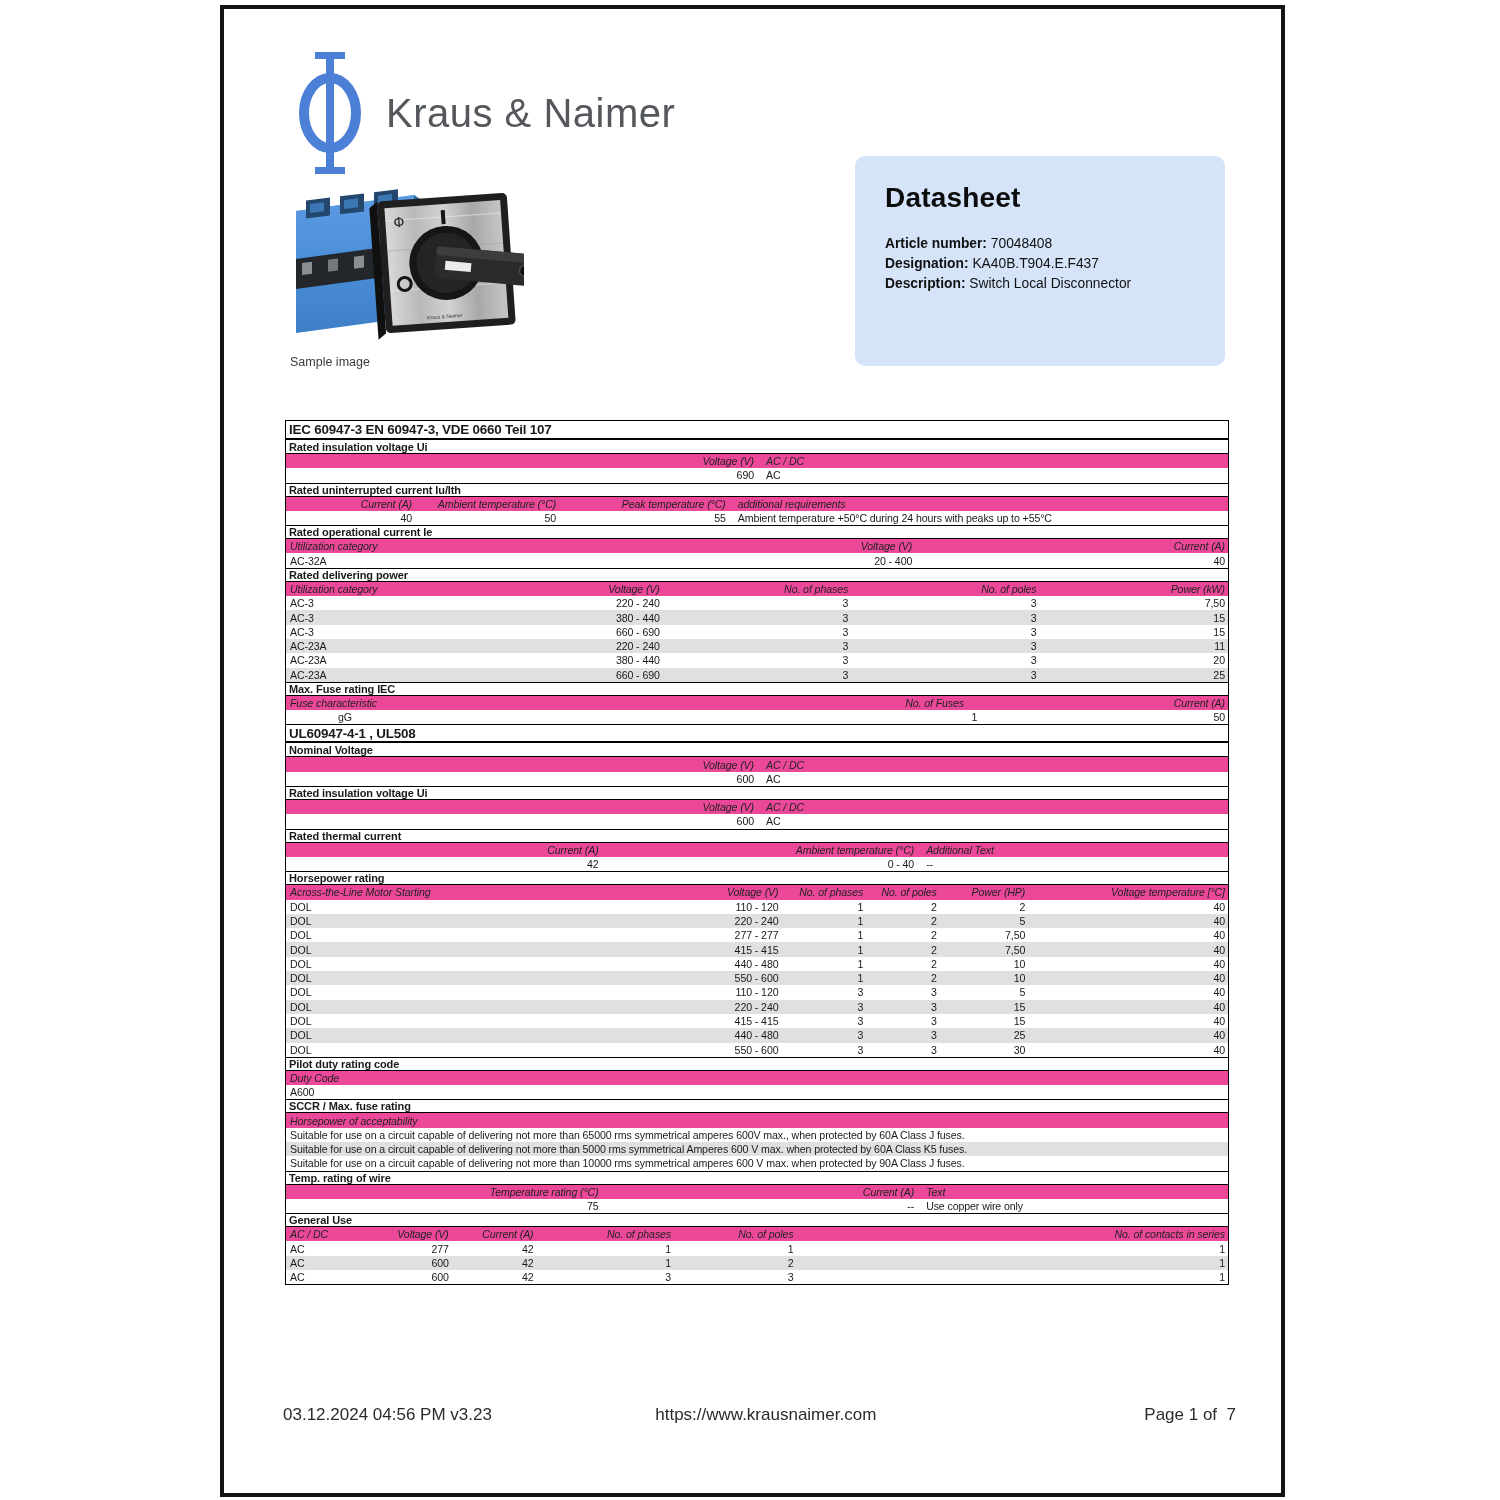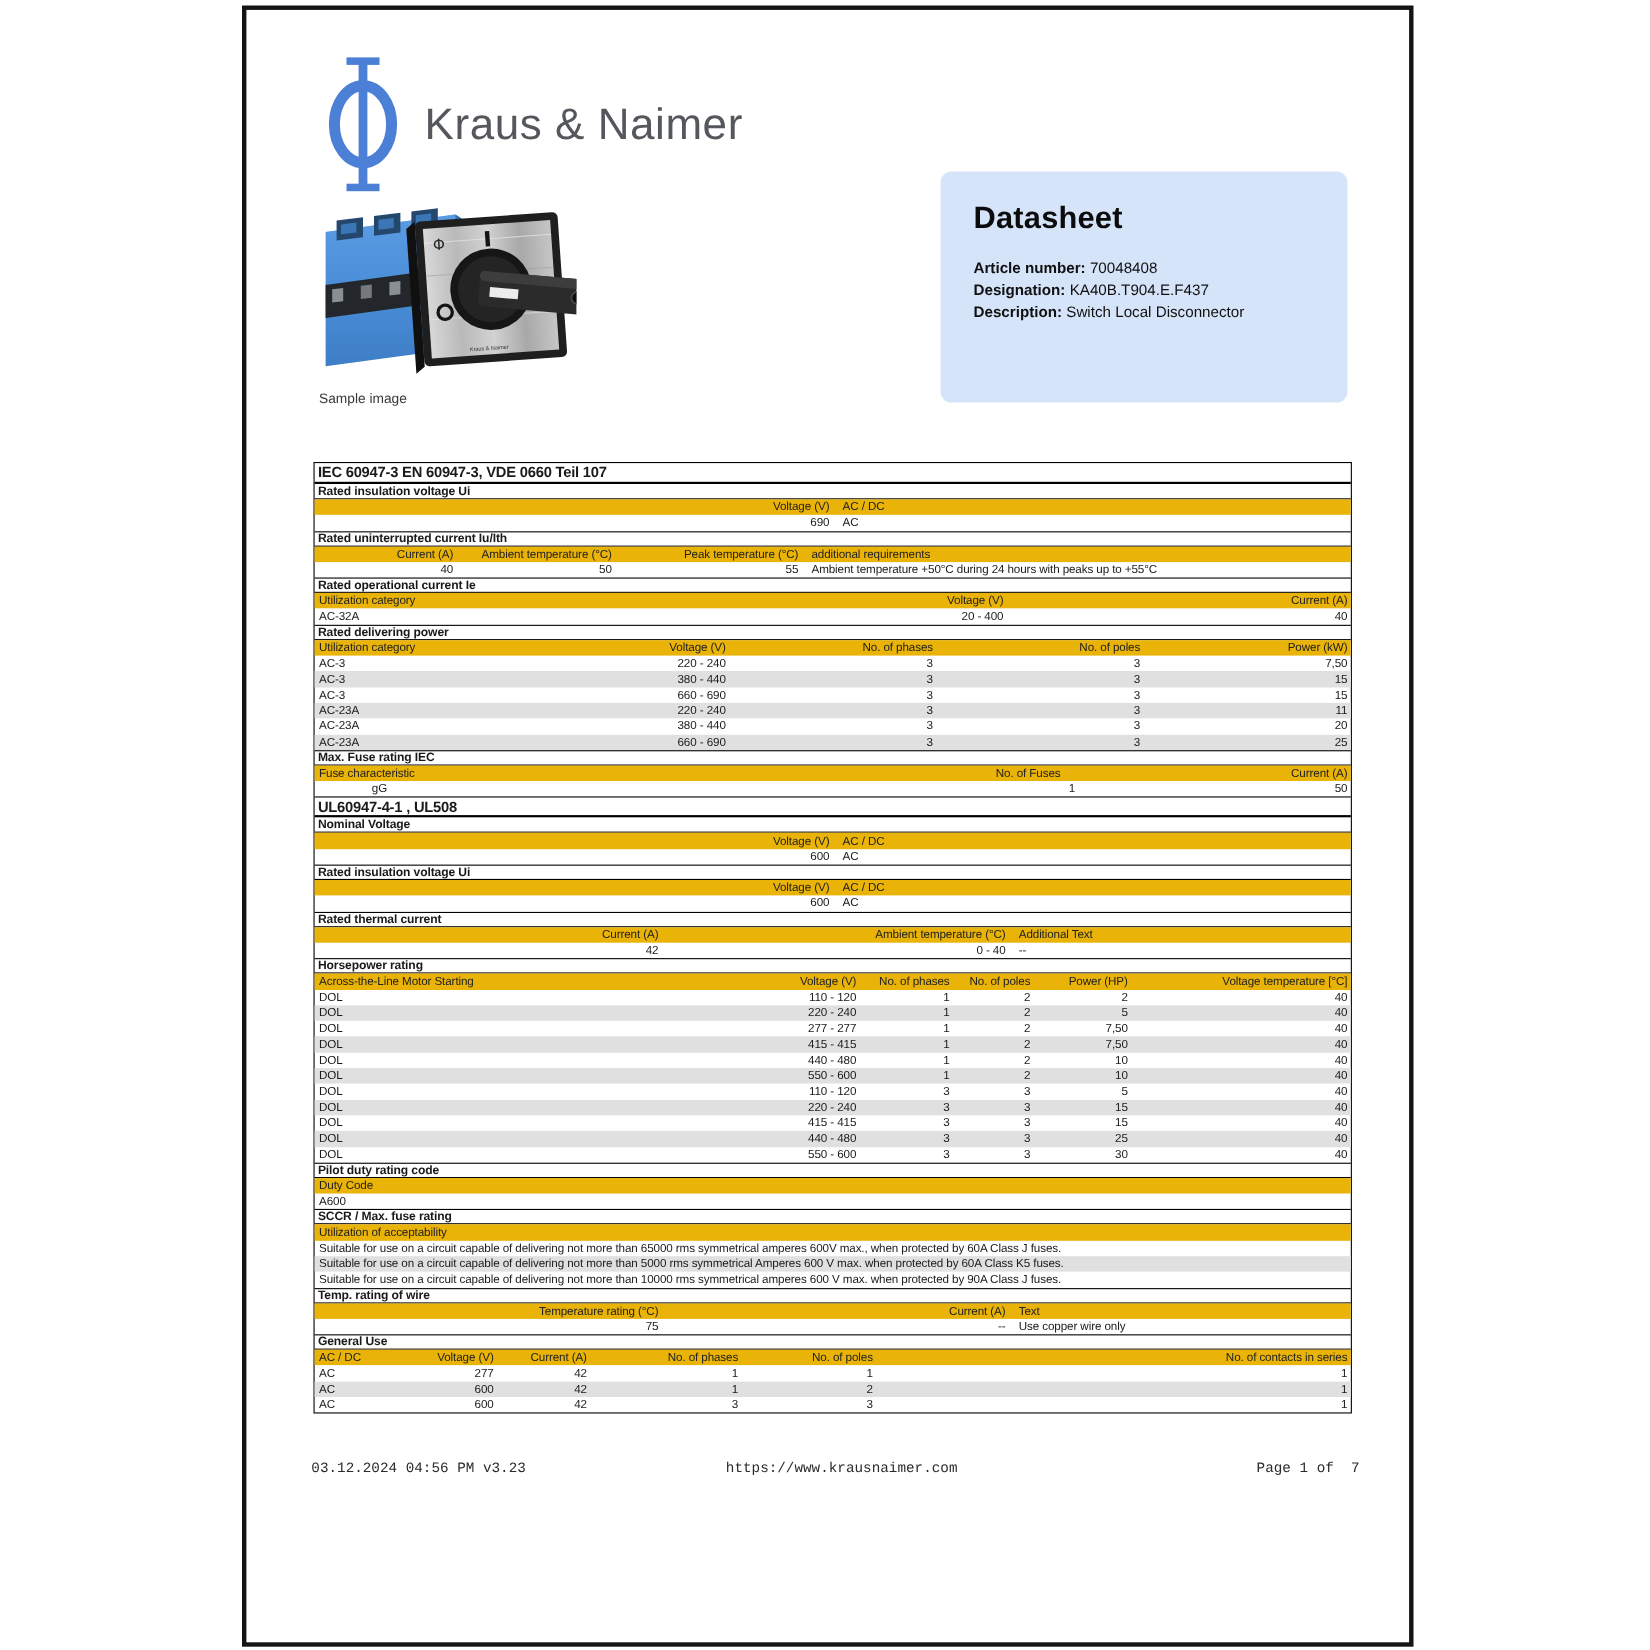--- a/index.html
+++ b/index.html
@@ -28,32 +28,32 @@
   
   .dtable { position:absolute; left:61px; top:411px; width:944px;
             border:1.5px solid #000; box-sizing:border-box; background:#fff; }
   .row { display:flex; align-items:center; box-sizing:border-box; width:100%;
          font-size:10.6px; letter-spacing:-0.1px; }
   .r-title   { height:19px;  font-weight:bold; font-size:13.4px; letter-spacing:-0.2px;
                border-bottom:2px solid #000; }
   .r-section { height:14px;  font-weight:bold; font-size:11px;
                border-bottom:1.8px solid #000; }
   .bt { border-top:1.8px solid #000; }
-  .r-header  { height:14.3px; background:#eab308; color:#222; }
+  .r-header  { height:14.3px; background:#ec4899; font-style:italic; color:#222; }
   .r-data    { height:14.3px; }
   .r-data.shaded { background:#e0e0e0; }
   .cell { display:block; box-sizing:border-box; white-space:nowrap; overflow:hidden; }
   .a-r { text-align:right; padding-right:3px; }
   .a-l { text-align:left;  padding-left:4px; }
   .cell.a-l:not(:first-child) { padding-left:9px; }
   .r-title .cell, .r-section .cell { padding-left:3px; }
 
   
-  .footer { position:absolute; left:0; top:1318px; width:100%; height:16px;
-            font-size:13px; color:#2b2b2b;font-family:Liberation Mono, monospace; }
+  .footer { position:absolute; left:0; top:1396px; width:100%; height:16px;
+            font-size:17px; color:#2b2b2b; }
   .footer .f-left  { position:absolute; left:59px; white-space:pre; }
   .footer .f-center{ position:absolute; left:50%; transform:translateX(-44%); }
   .footer .f-right { position:absolute; right:45px; white-space:pre; }
 </style>
 </head>
 <body>
 
 <div class="page">
 
   <div class="brand">
@@ -392,21 +392,21 @@
       <div class="row r-header">
         <span class="cell a-l" style="width: 100%;">Duty Code</span>
       </div>
       <div class="row r-data">
         <span class="cell a-l" style="width: 100%;">A600</span>
       </div>
       <div class="row r-section bt">
         <span class="cell a-l" style="width: 100%;">SCCR / Max. fuse rating</span>
       </div>
       <div class="row r-header">
-        <span class="cell a-l" style="width: 100%;">Utilization of acceptability</span>
+        <span class="cell a-l" style="width: 100%;">Horsepower of acceptability</span>
       </div>
       <div class="row r-data">
         <span class="cell a-l" style="width: 100%;">Suitable for use on a circuit capable of delivering not more than 65000 rms symmetrical amperes 600V max., when protected by 60A Class J fuses.</span>
       </div>
       <div class="row r-data shaded">
         <span class="cell a-l" style="width: 100%;">Suitable for use on a circuit capable of delivering not more than 5000 rms symmetrical Amperes 600 V max. when protected by 60A Class K5 fuses.</span>
       </div>
       <div class="row r-data">
         <span class="cell a-l" style="width: 100%;">Suitable for use on a circuit capable of delivering not more than 10000 rms symmetrical amperes 600 V max. when protected by 90A Class J fuses.</span>
       </div>

